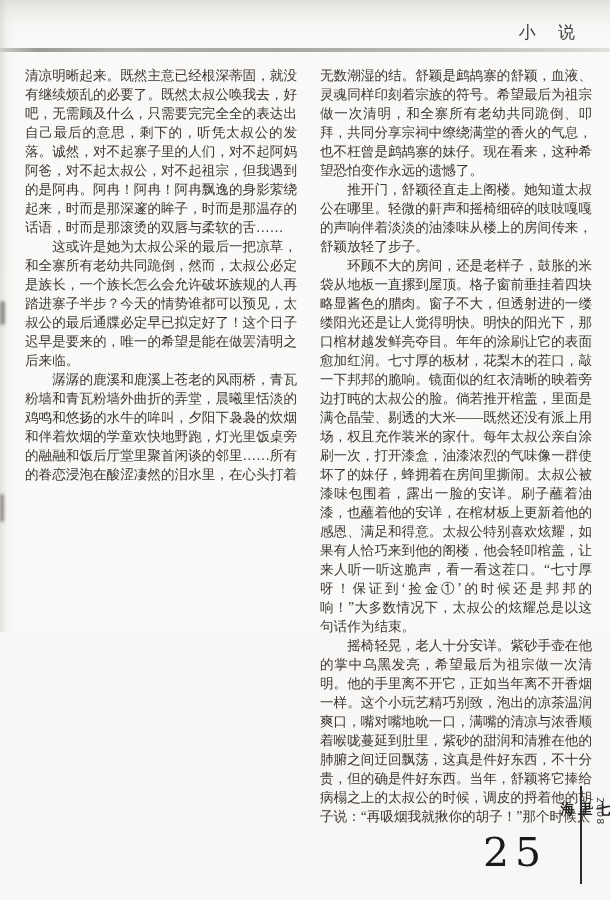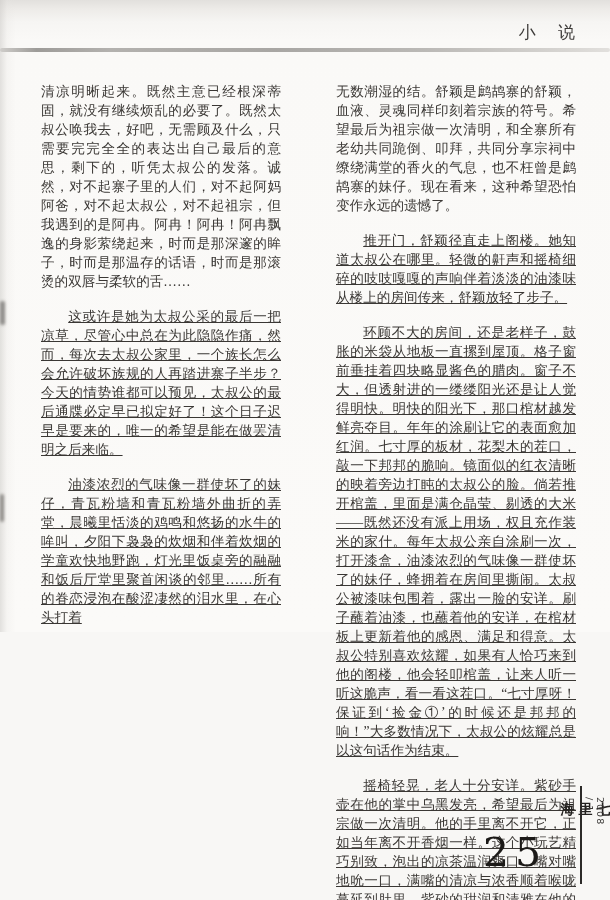--- a/index.html
+++ b/index.html
@@ -27,22 +27,22 @@
     border-radius:2px;
   }
   
   .col{
     position:absolute;top:66px;width:272px;
     font-size:13.6px;line-height:19px;color:#3a3734;
     text-align:justify;text-justify:inter-ideograph;
   }
   .col-left{left:25px;}
   .col-right{left:320px;}
-  .col p{margin:16px;padding:0;}
-  .col p.ind{text-indent:2em;text-decoration:underline;}
+  .col p{margin:0;padding:0;}
+  .col p.ind{text-indent:2em;}
   
   .smudge{position:absolute;background:#8f8d8a;filter:blur(1.5px);border-radius:2px;}
   .smudge-1{left:0;top:301px;width:5px;height:24px;}
   .smudge-2{left:0;top:494px;width:4px;height:28px;}
   
   .page-number{
     position:absolute;left:483px;top:828px;
     font-family:"DejaVu Serif","Liberation Serif",serif;
     font-size:41px;letter-spacing:6px;color:#1c1a18;
     transform:scaleY(.97);
@@ -67,22 +67,22 @@
 </head>
 <body>
 
 <div class="scan">
 
   <span class="section-label">小 说</span>
   <div class="header-rule"></div>
 
   <div class="col col-left">
     <p>清凉明晰起来。既然主意已经根深蒂固，就没有继续烦乱的必要了。既然太叔公唤我去，好吧，无需顾及什么，只需要完完全全的表达出自己最后的意思，剩下的，听凭太叔公的发落。诚然，对不起寨子里的人们，对不起阿妈阿爸，对不起太叔公，对不起祖宗，但我遇到的是阿冉。阿冉！阿冉！阿冉飘逸的身影萦绕起来，时而是那深邃的眸子，时而是那温存的话语，时而是那滚烫的双唇与柔软的舌……</p>
-    <p class="ind">这或许是她为太叔公采的最后一把凉草，尽管心中总在为此隐隐作痛，然而，每次去太叔公家里，一个族长怎么会允许破坏族规的人再踏进寨子半步？今天的情势谁都可以预见，太叔公的最后通牒必定早已拟定好了！这个日子迟早是要来的，唯一的希望是能在做罢清明之后来临。</p>
-    <p class="ind">油漆浓烈的气味像一群使坏了的妹仔，青瓦粉墙和青瓦粉墙外曲折的弄堂，晨曦里恬淡的鸡鸣和悠扬的水牛的哞叫，夕阳下袅袅的炊烟和伴着炊烟的学童欢快地野跑，灯光里饭桌旁的融融和饭后厅堂里聚首闲谈的邻里……所有的眷恋浸泡在酸涩凄然的泪水里，在心头打着</p>
+    <p class="ind">这或许是她为太叔公采的最后一把凉草，和全寨所有老幼共同跪倒，然而，太叔公必定是族长，一个族长怎么会允许破坏族规的人再踏进寨子半步？今天的情势谁都可以预见，太叔公的最后通牒必定早已拟定好了！这个日子迟早是要来的，唯一的希望是能在做罢清明之后来临。</p>
+    <p class="ind">潺潺的鹿溪和鹿溪上苍老的风雨桥，青瓦粉墙和青瓦粉墙外曲折的弄堂，晨曦里恬淡的鸡鸣和悠扬的水牛的哞叫，夕阳下袅袅的炊烟和伴着炊烟的学童欢快地野跑，灯光里饭桌旁的融融和饭后厅堂里聚首闲谈的邻里……所有的眷恋浸泡在酸涩凄然的泪水里，在心头打着</p>
   </div>
 
   <div class="col col-right">
     <p>无数潮湿的结。舒颖是鹧鸪寨的舒颖，血液、灵魂同样印刻着宗族的符号。希望最后为祖宗做一次清明，和全寨所有老幼共同跪倒、叩拜，共同分享宗祠中缭绕满堂的香火的气息，也不枉曾是鹧鸪寨的妹仔。现在看来，这种希望恐怕变作永远的遗憾了。</p>
     <p class="ind">推开门，舒颖径直走上阁楼。她知道太叔公在哪里。轻微的鼾声和摇椅细碎的吱吱嘎嘎的声响伴着淡淡的油漆味从楼上的房间传来，舒颖放轻了步子。</p>
     <p class="ind">环顾不大的房间，还是老样子，鼓胀的米袋从地板一直摞到屋顶。格子窗前垂挂着四块略显酱色的腊肉。窗子不大，但透射进的一缕缕阳光还是让人觉得明快。明快的阳光下，那口棺材越发鲜亮夺目。年年的涂刷让它的表面愈加红润。七寸厚的板材，花梨木的茬口，敲一下邦邦的脆响。镜面似的红衣清晰的映着旁边打盹的太叔公的脸。倘若推开棺盖，里面是满仓晶莹、剔透的大米——既然还没有派上用场，权且充作装米的家什。每年太叔公亲自涂刷一次，打开漆盒，油漆浓烈的气味像一群使坏了的妹仔，蜂拥着在房间里撕闹。太叔公被漆味包围着，露出一脸的安详。刷子蘸着油漆，也蘸着他的安详，在棺材板上更新着他的感恩、满足和得意。太叔公特别喜欢炫耀，如果有人恰巧来到他的阁楼，他会轻叩棺盖，让来人听一听这脆声，看一看这茬口。“七寸厚呀！保证到‘捡金①’的时候还是邦邦的响！”大多数情况下，太叔公的炫耀总是以这句话作为结束。</p>
     <p class="ind">摇椅轻晃，老人十分安详。紫砂手壶在他的掌中乌黑发亮，希望最后为祖宗做一次清明。他的手里离不开它，正如当年离不开香烟一样。这个小玩艺精巧别致，泡出的凉茶温润爽口，嘴对嘴地吮一口，满嘴的清凉与浓香顺着喉咙蔓延到肚里，紫砂的甜润和清雅在他的肺腑之间迂回飘荡，这真是件好东西，不十分贵，但的确是件好东西。当年，舒颖将它捧给病榻之上的太叔公的时候，调皮的捋着他的胡子说：“再吸烟我就揪你的胡子！”那个时候太</p>
   </div>
 
   <div class="smudge smudge-1"></div>

